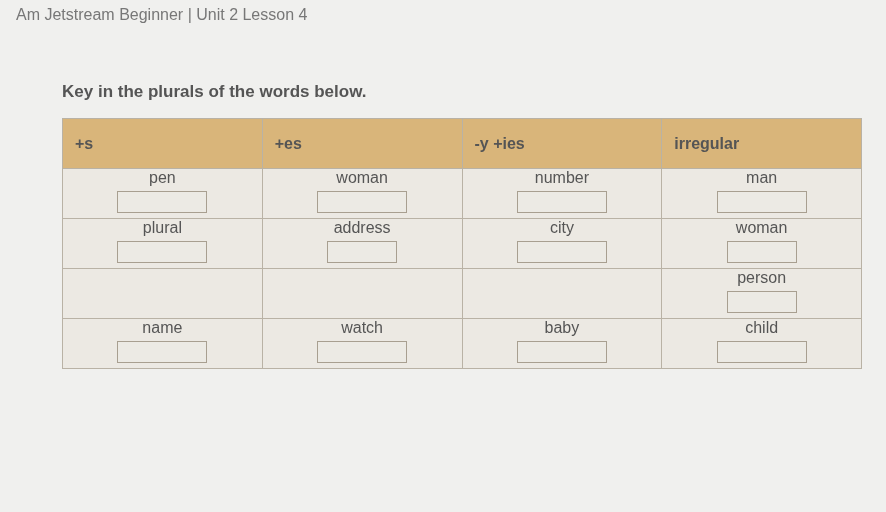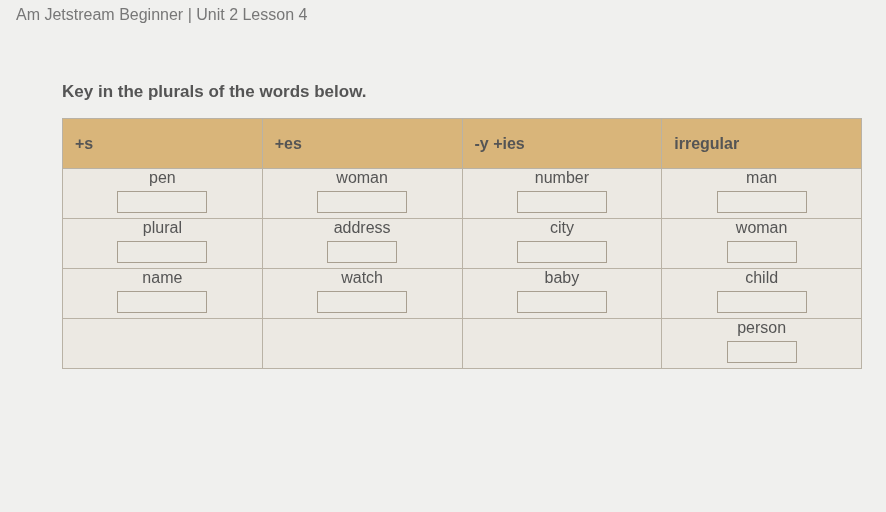--- a/index.html
+++ b/index.html
@@ -148,20 +148,31 @@
         </div>
           </td>
         <td>
             <div class="cell">
           <span class="word">woman</span>
           <input class="answer narrow" type="text" style="">
         </div>
           </td>
       </tr>
       <tr>
+        <td></td>
+        <td></td>
+        <td></td>
+        <td>
+            <div class="cell">
+          <span class="word">person</span>
+          <input class="answer narrow" type="text" style="">
+        </div>
+          </td>
+      </tr>
+      <tr>
         <td>
             <div class="cell">
           <span class="word">name</span>
           <input class="answer" type="text" style="">
         </div>
           </td>
         <td>
             <div class="cell">
           <span class="word">watch</span>
           <input class="answer" type="text" style="">
@@ -173,26 +184,15 @@
           <input class="answer" type="text" style="">
         </div>
           </td>
         <td>
             <div class="cell">
           <span class="word">child</span>
           <input class="answer" type="text" style="">
         </div>
           </td>
       </tr>
-      <tr>
-        <td></td>
-        <td></td>
-        <td></td>
-        <td>
-            <div class="cell">
-          <span class="word">person</span>
-          <input class="answer narrow" type="text" style="">
-        </div>
-          </td>
-      </tr>
     </tbody>
   </table>
 </div>
 
 </body></html>

